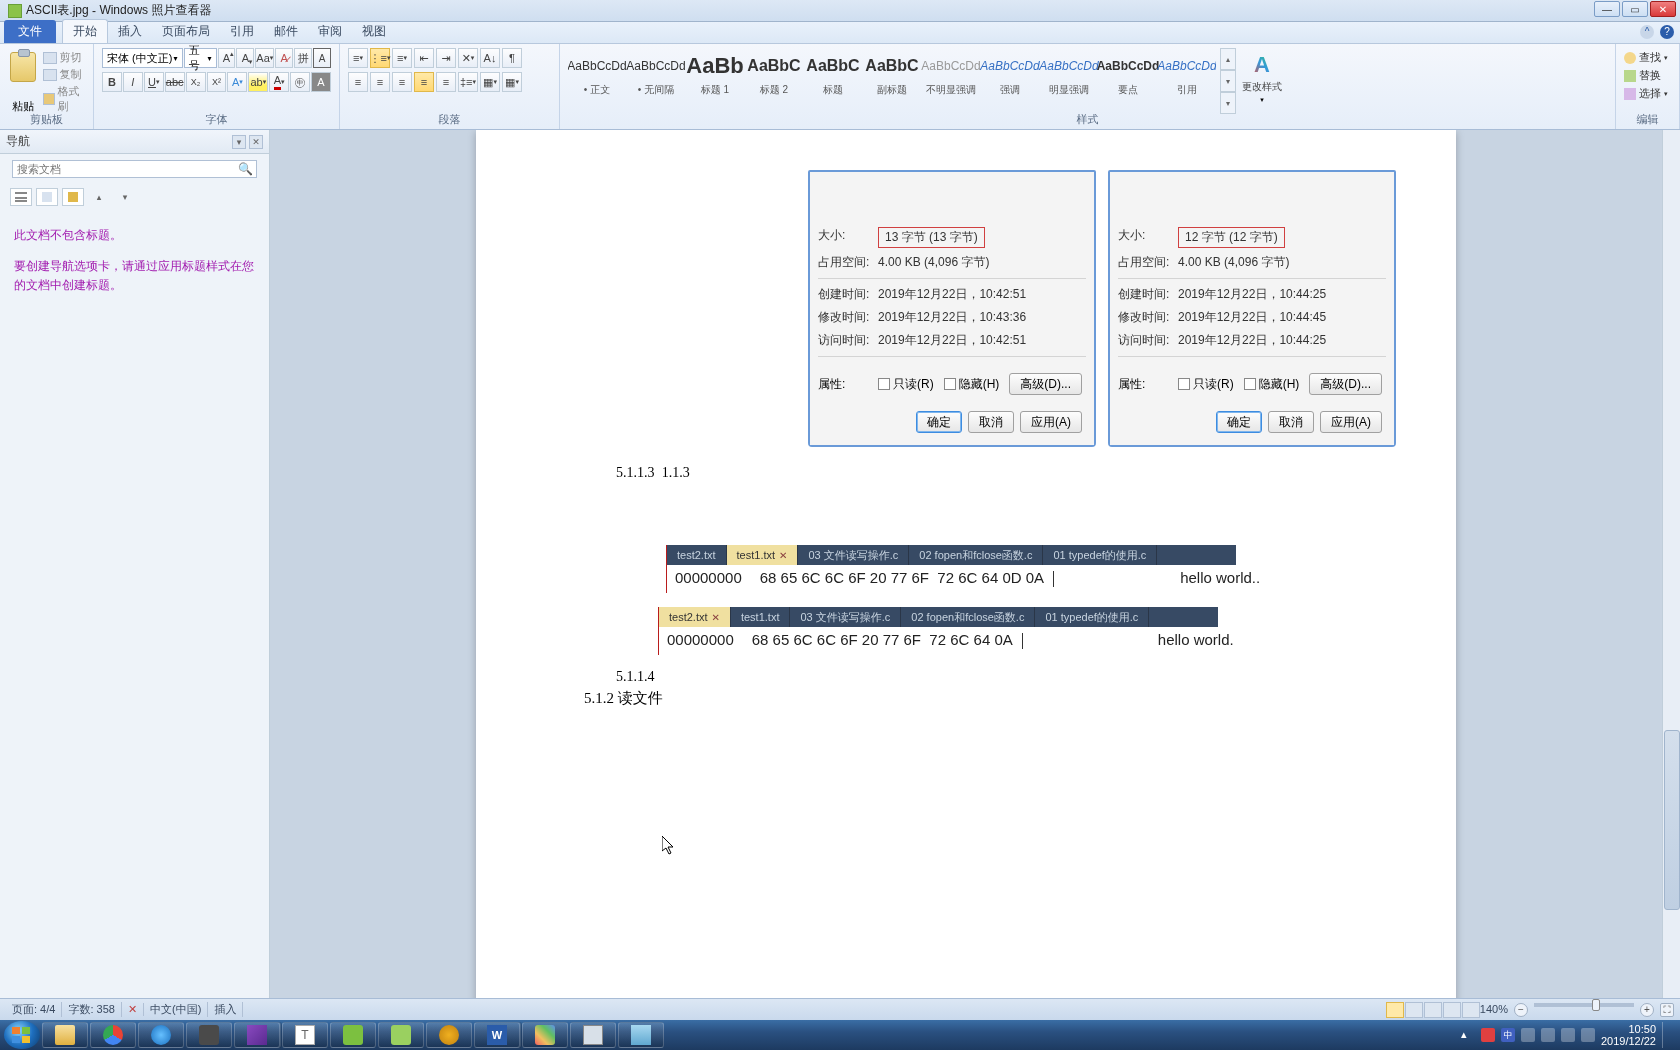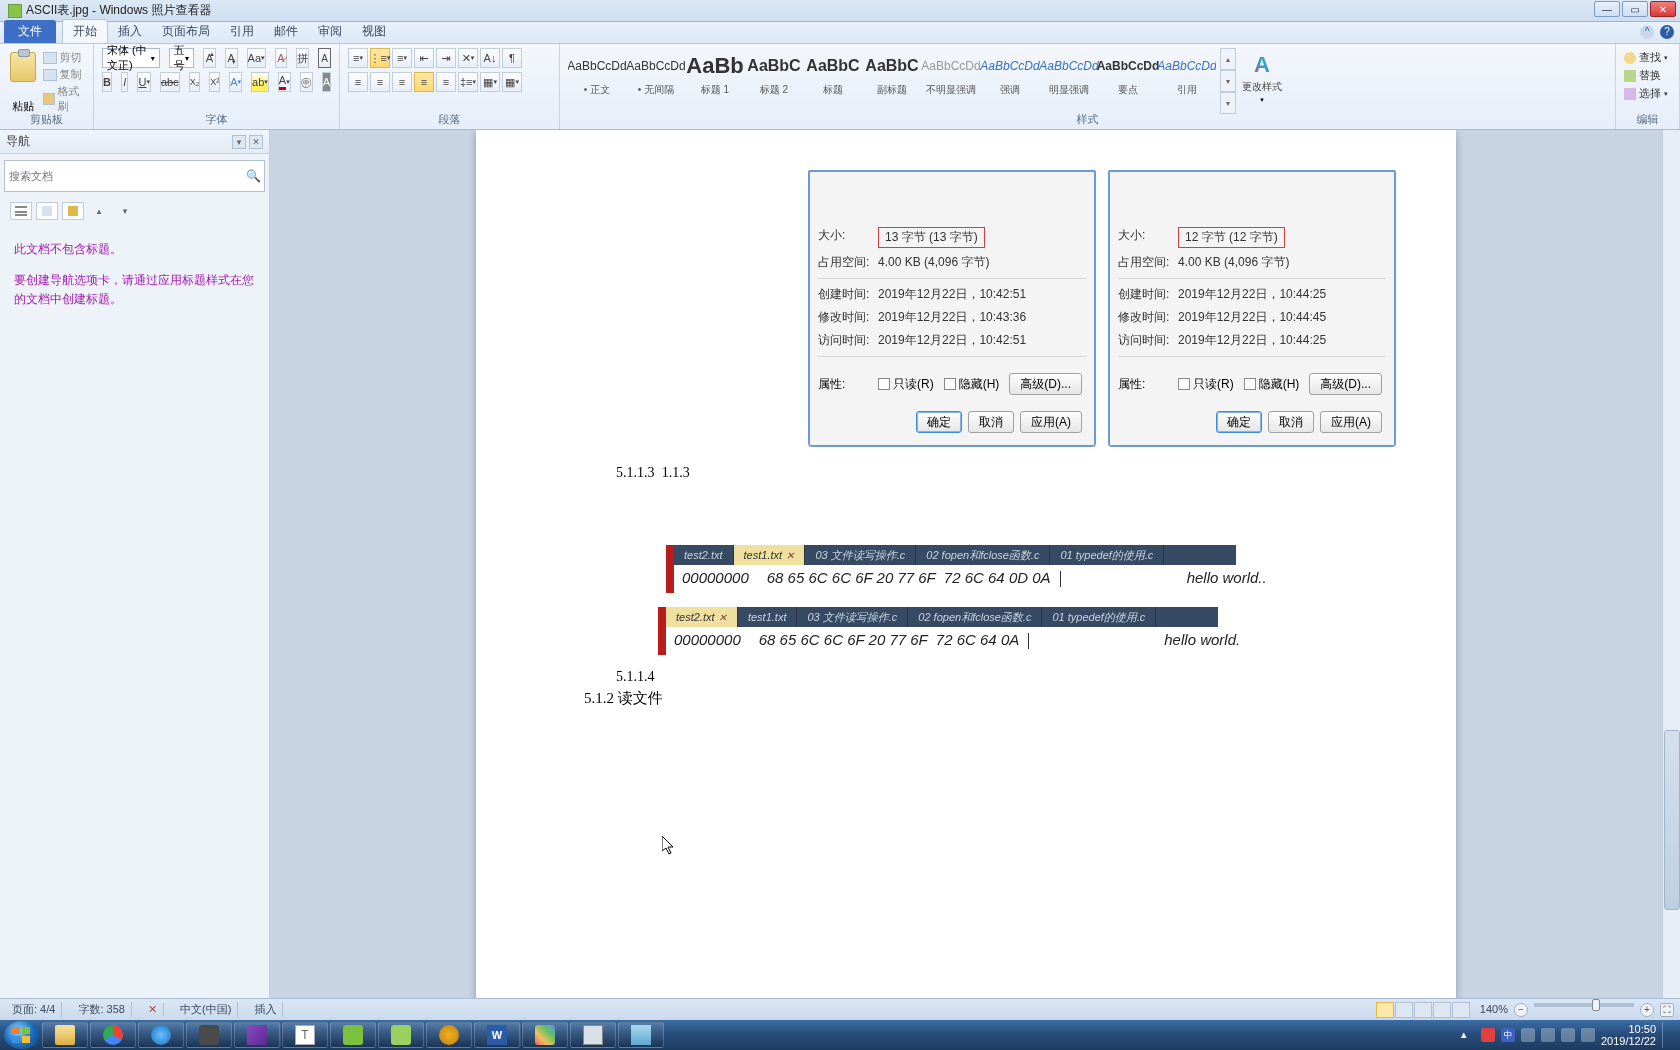--- a/index.html
+++ b/index.html
@@ -28,21 +28,21 @@
 .ribbon-group .group-content { display:flex; gap:4px; height:66px; }
 
 .paste-btn { width:36px; display:flex; flex-direction:column; align-items:center; gap:2px; padding-top:4px;justify-content:space-between; }
 .paste-btn .clip-icon { width:26px; height:30px; background:linear-gradient(#f7e6a8,#e6c86a); border:1px solid #c4a648; border-radius:3px; position:relative; }
 .paste-btn .clip-icon::after { content:''; position:absolute; top:-4px; left:7px; width:10px; height:6px; background:#b8c4d0; border:1px solid #8896a8; border-radius:2px; }
 .paste-col { display:flex; flex-direction:column; gap:2px; padding-top:2px; font-size:11px; color:#888; }
 .paste-col .row { display:flex; align-items:center; gap:3px; }
 .paste-col .mini-icon { width:14px; height:12px; background:#d8e2ef; border:1px solid #b0c0d5; }
 
 .font-group .group-content { flex-direction:column; gap:4px; }
-.font-row { display:flex; gap:9px; align-items:center; }
+.font-row { display:flex; gap:1px; align-items:center; }
 .combo { background:#fff; border:1px solid #a8bcd6; height:20px; display:flex; align-items:center; padding:0 4px; font-size:11px; }
 .combo.font-name { width:90px; }
 .combo.font-size { width:36px; }
 .btn-sm { width:20px; height:20px; background:linear-gradient(#fdfdfe,#e8eef7); border:1px solid #c0ceda; display:flex; align-items:center; justify-content:center; font-size:11px; color:#444; position:relative; }
 .btn-sm.sup { font-size:9px; }
 
 .para-group .group-content { flex-direction:column; gap:4px; }
 .para-row { display:flex; gap:2px; }
 .btn-sm.active { background:linear-gradient(#ffe9a8,#ffd873); border-color:#e0b84a; }
 
@@ -71,21 +71,21 @@
 .edit-row .select { background:#d7b8e8; }
 
 
 .main-area { display:flex; height: calc(1050px - 22px - 22px - 86px - 22px - 30px); }
 
 
 .nav-pane { width: 270px; background:#eef3f9; border-right:1px solid #c0ceda; display:flex; flex-direction:column; }
 .nav-header { height:24px; background:linear-gradient(#f0f5fb,#e2eaf4); border-bottom:1px solid #c0ceda; display:flex; align-items:center; padding:0 6px; font-size:12px; color:#444; justify-content:space-between; }
 .nav-header .ctrls { display:flex; gap:3px; }
 .nav-header .nbtn { width:14px; height:14px; background:#dde6f1; border:1px solid #b0c0d5; font-size:9px; display:flex;align-items:center;justify-content:center; color:#666; }
-.nav-search { margin:6px 4px; background:#fff; border:1px solid #b0c0d5; height:32px; display:flex; align-items:center; padding:0 4px; }
+.nav-search { margin:6px 12px; background:#fff; border:1px solid #b0c0d5; height:18px; display:flex; align-items:center; padding:0 4px; }
 .nav-search input { border:none; outline:none; flex:1; font-size:11px; color:#888; }
 .nav-search .mag { width:14px; height:14px; color:#888; }
 .nav-views { display:flex; gap:4px; margin:4px 10px; }
 .nav-views .vbtn { width:22px; height:18px; border:1px solid #c0ceda; background:#fff; display:flex; align-items:center; justify-content:center; }
 .nav-views .vbtn .box { width:10px; height:10px; background:#d8e2ef; }
 .nav-views .vbtn .lines { width:12px; height:10px; border-top:2px solid #888; border-bottom:2px solid #888; position:relative; }
 .nav-views .vbtn .lines::after { content:''; position:absolute; top:3px; left:0; right:0; border-top:2px solid #888; }
 .nav-views .vbtn.arr { font-size:9px; color:#666; border:none; background:transparent; }
 .nav-msg { padding:16px 14px; font-size:12px; color:#a21caf; line-height:1.6; }
 .nav-msg p { margin-bottom:12px; }
@@ -111,30 +111,30 @@
 .prop-attrs .lbl { width:50px; }
 .chk { display:flex; align-items:center; gap:3px; }
 .chk .box { width:12px; height:12px; border:1px solid #888; background:#fff; }
 .adv-btn, .ok-btn, .cancel-btn, .apply-btn { height:22px; padding:0 10px; background:linear-gradient(#fdfdfd,#e6e6e6); border:1px solid #a0a0a0; border-radius:3px; font-size:12px; display:inline-flex; align-items:center; }
 .ok-btn.primary { border-color:#3d8ce0; box-shadow: inset 0 0 0 1px #7fb6ed; }
 .dlg-btns { display:flex; justify-content:flex-end; gap:6px; padding:8px 4px 4px 4px; }
 
 .section-num { font-size:14px; font-family:"Times New Roman", serif; color:#000; }
 
 
-.hex-panel { background:#1d4ed8; border-left:8px solid #b91c1c; margin:14px 0; width:570px; margin-left:130px;font-style:italic; }
+.hex-panel { background:#1d4ed8; border-left:1px solid #b91c1c; margin:14px 0; width:570px; margin-left:130px; }
 .hex-tabs { display:flex; background:#374a64; height:20px; font-size:11px; }
 .hex-tab { padding:2px 10px; color:#c8d4e0; border-right:1px solid #2a3648; display:flex; align-items:center; gap:4px; }
 .hex-tab.active { background:#f0e0a0; color:#333; }
 .hex-tab .x-close { color:#8a4040; font-size:10px; }
 .hex-content { background:#fff; padding:4px 8px; font-family:"Consolas","Courier New",monospace; font-size:15px; color:#222; white-space:pre; min-height:28px; }
 .hex-cursor { border-right: 1px solid #333; display:inline-block; height:16px; vertical-align:middle; }
 
 
-.statusbar { height:22px; background:linear-gradient(#dce7f4,#c9d9ec); border-top:1px solid #a8bcd6; display:flex; align-items:center; font-size:11px; color:#3a4a60; padding:8px 6px; gap:10px; }
+.statusbar { height:22px; background:linear-gradient(#dce7f4,#c9d9ec); border-top:1px solid #a8bcd6; display:flex; align-items:center; font-size:11px; color:#3a4a60; padding:8px 6px; }
 .statusbar .cell { padding:0 6px; border-right:1px solid #b0c0d5; }
 .statusbar .spacer { flex:1; }
 .view-btns { display:flex; gap:1px; }
 .view-btns .vb { width:18px; height:16px; background:#dde6f1; border:1px solid #b0c0d5; }
 .view-btns .vb.active { background:#ffe9a8; border-color:#e0b84a; }
 .zoom { display:flex; align-items:flex-start; gap:6px; }
 .zoom .track { width:100px; height:4px; background:#b0c0d5; position:relative; }
 .zoom .track .knob { position:absolute; top:-4px; left:58px; width:8px; height:12px; background:#eef3fa; border:1px solid #888; border-radius:2px; }
 .zoom .zbtn { width:14px; height:14px; border:1px solid #a0b0c4; border-radius:50%; background:#eef3fa; display:flex;align-items:center;justify-content:center; font-size:10px; color:#555; }
 

